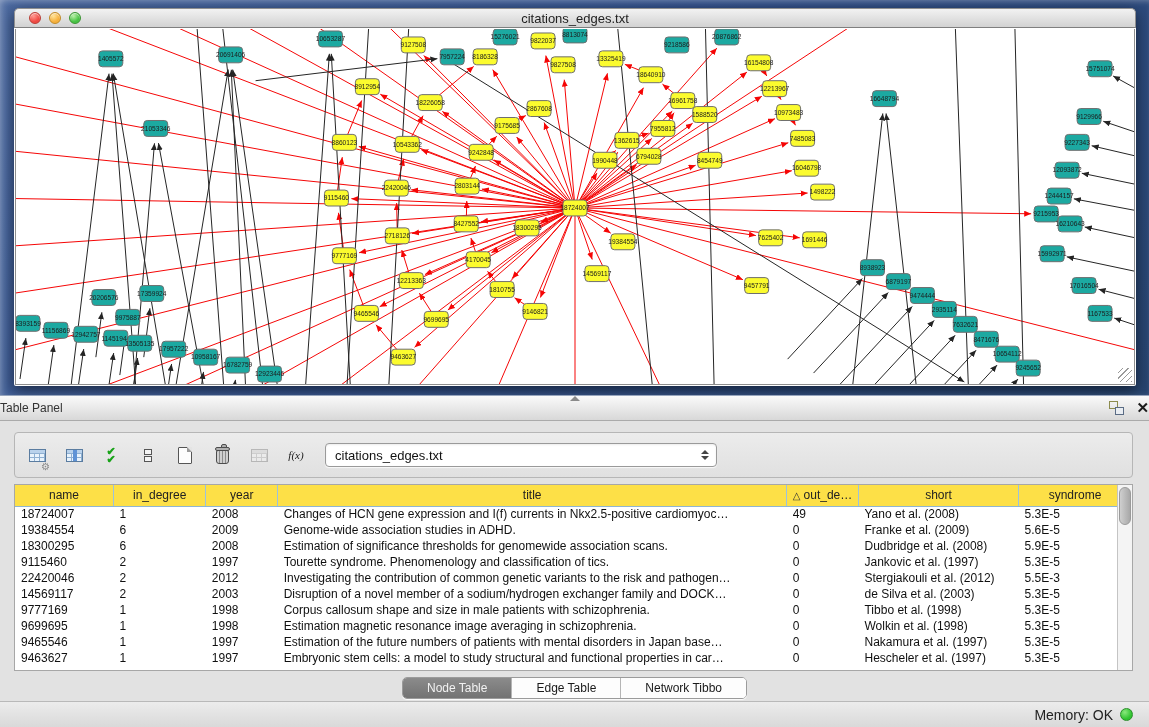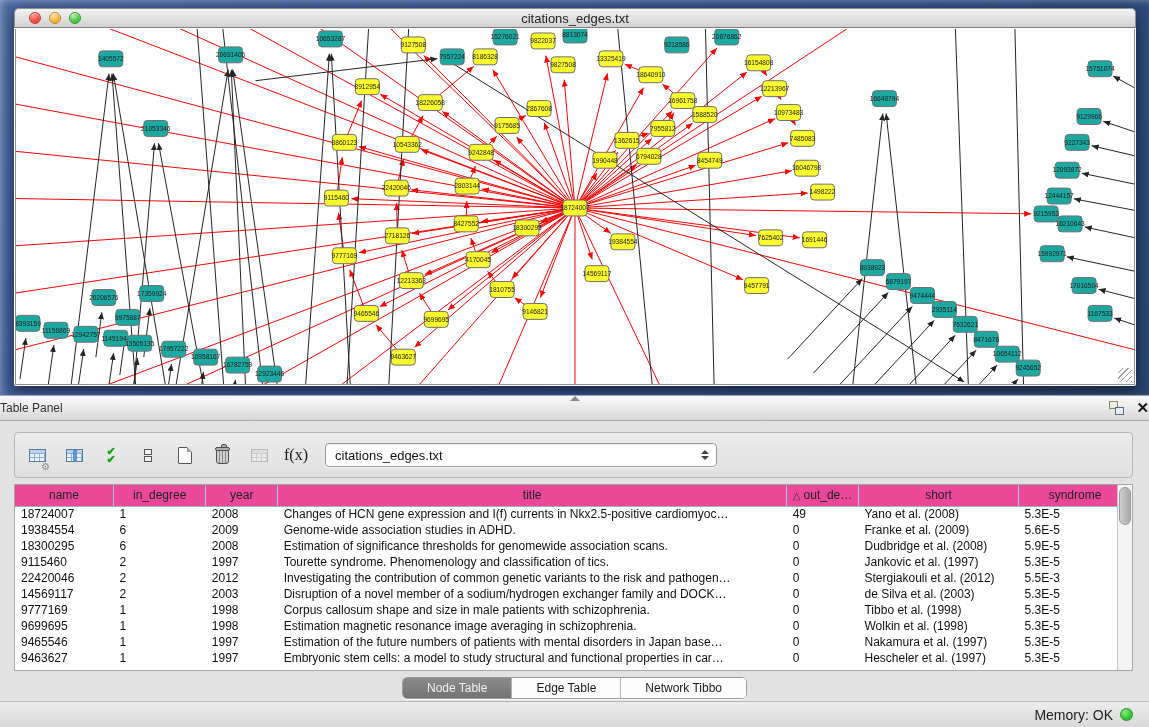--- a/index.html
+++ b/index.html
@@ -58,35 +58,35 @@
   .ic-doc { width:14px; height:17px; background:#fdfdfd; border:1px solid #555; border-radius:1px; position:relative; }
   .ic-doc:after { content:""; position:absolute; right:-1px; top:-1px; width:0; height:0;
     border-top:5px solid #e4e4e4; border-left:5px solid #9a9a9a; }
   .ic-trash { width:13px; height:14px; border:1px solid #4c4c4c; border-radius:2px 2px 3px 3px; margin-top:4px; position:relative;
     background:repeating-linear-gradient(90deg,#cfcfcf 0 2px,#8b8b8b 2px 3px); }
   .ic-trash:before { content:""; position:absolute; top:-4px; left:-2px; right:-2px; height:2px;
     background:#b0b0b0; border:1px solid #4c4c4c; border-radius:2px; }
   .ic-trash:after { content:""; position:absolute; top:-7px; left:4px; width:4px; height:2px;
     background:#b0b0b0; border:1px solid #4c4c4c; border-radius:2px 2px 0 0; }
   .tbtn.disabled { opacity:.42; filter:grayscale(1); }
-  .fx { font-family:"Liberation Serif", serif; font-size:16px; color:#1a1a1a; }
+  .fx { font-family:"Liberation Serif", serif; font-style:italic; font-size:11px; color:#1a1a1a; }
   .dropdown { margin-left:4px; width:392px; height:24px; background:#fff; border:1px solid #9a9a9a; border-radius:4px;
     display:flex; align-items:center; padding-left:9px; font-size:13px; color:#111; position:relative;
     box-shadow:0 1px 1px rgba(255,255,255,.8), inset 0 1px 2px rgba(0,0,0,.08); }
   .dd-step { position:absolute; right:5px; top:0; bottom:0; width:12px; display:flex; flex-direction:column;
     align-items:center; justify-content:center; gap:2px; }
   .dd-step i { width:0; height:0; border-left:4px solid transparent; border-right:4px solid transparent; display:block; }
   .dd-step .up { border-bottom:4px solid #444; }
   .dd-step .dn { border-top:4px solid #444; }
 
   
   .tablewrap { position:absolute; left:14px; right:16px; top:88px; height:187px; background:#fff;
     border:1px solid #a7a7a7; display:flex; flex-direction:column; overflow:hidden; }
   .tgrid { width:100%; border-collapse:collapse; table-layout:fixed; }
-  .thead-row th { background:#ec4899; border-right:1px solid #9cc2dd; border-bottom:1px solid #8fb5d2;
+  .thead-row th { background:#fde047; border-right:1px solid #9cc2dd; border-bottom:1px solid #8fb5d2;
     font-size:12px; font-weight:normal; color:#222; height:21px; text-align:center; overflow:hidden; white-space:nowrap; }
   .thead-row th .sortglyph { font-size:10px; margin-right:3px; color:#333; }
   td { font-size:12px; color:#101010; height:16px; padding:0 6px; white-space:nowrap; overflow:hidden; border:none; }
   .tbody-zone { position:relative; flex:1; overflow:hidden; }
   .vscroll { position:absolute; right:0; top:0; bottom:0; width:15px; background:#f4f4f4; border-left:1px solid #c4c4c4; }
   .vthumb { position:absolute; left:1px; right:1px; top:2px; height:38px; border-radius:7px;
     background:linear-gradient(90deg,#cfcfcf,#a8a8a8); border:1px solid #9a9a9a; }
 
   
   .tabsrow { position:absolute; left:0; right:0; top:281px; height:22px; display:flex; justify-content:center; }

